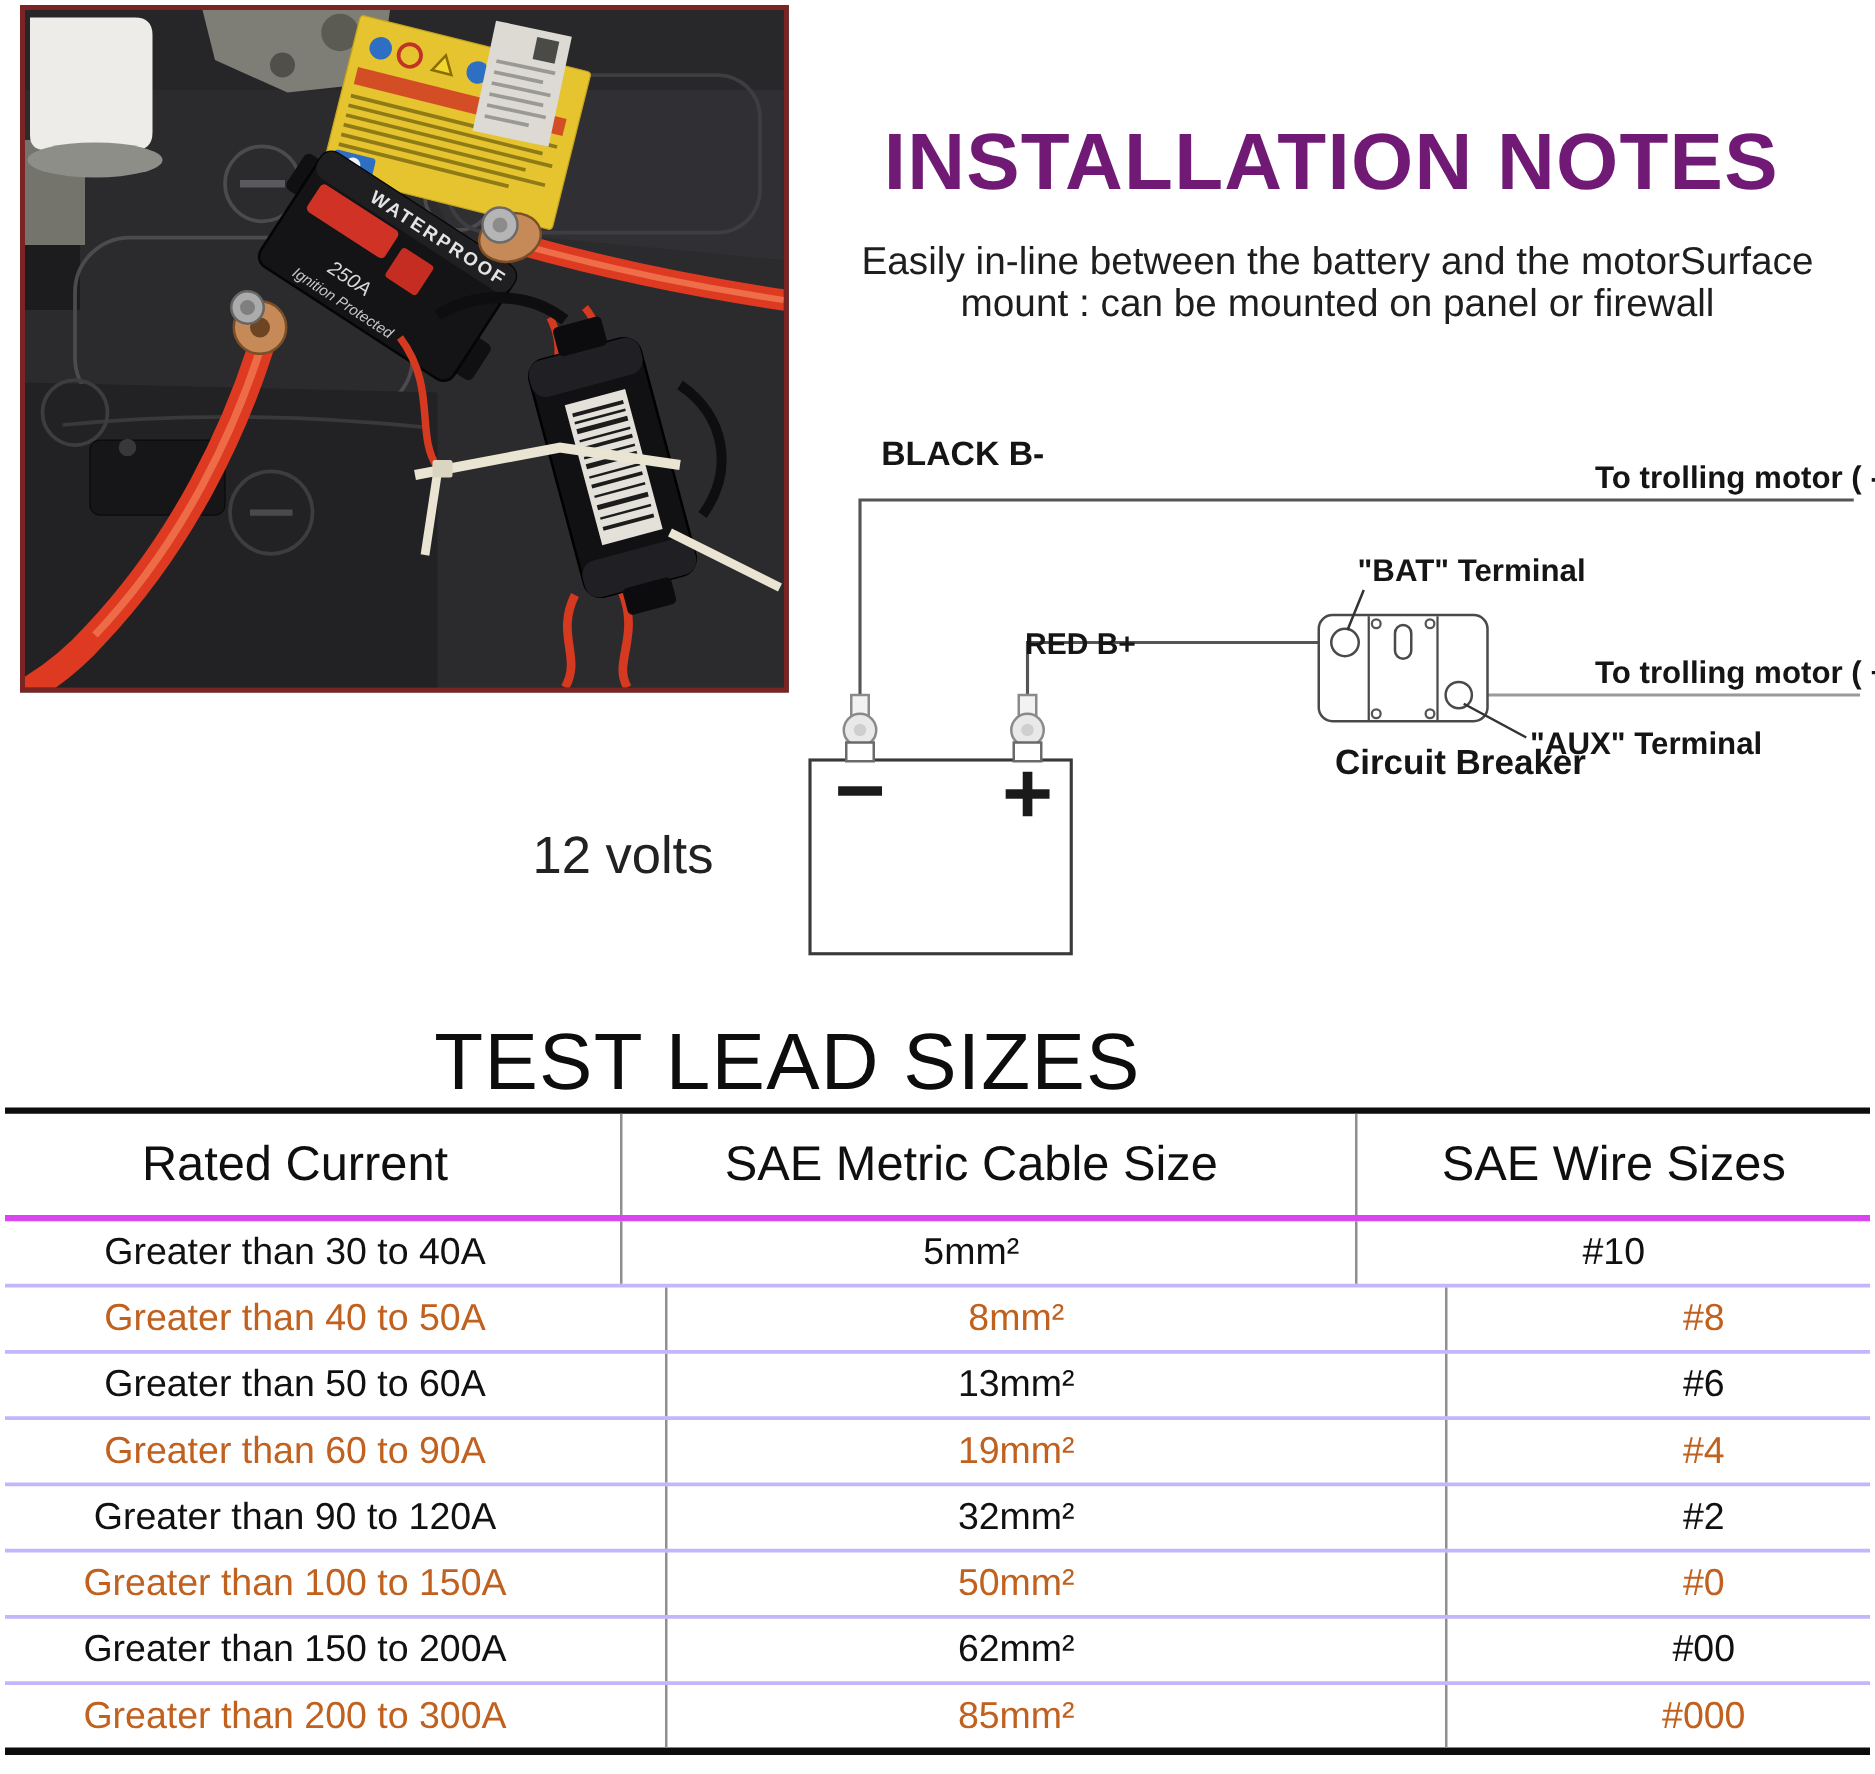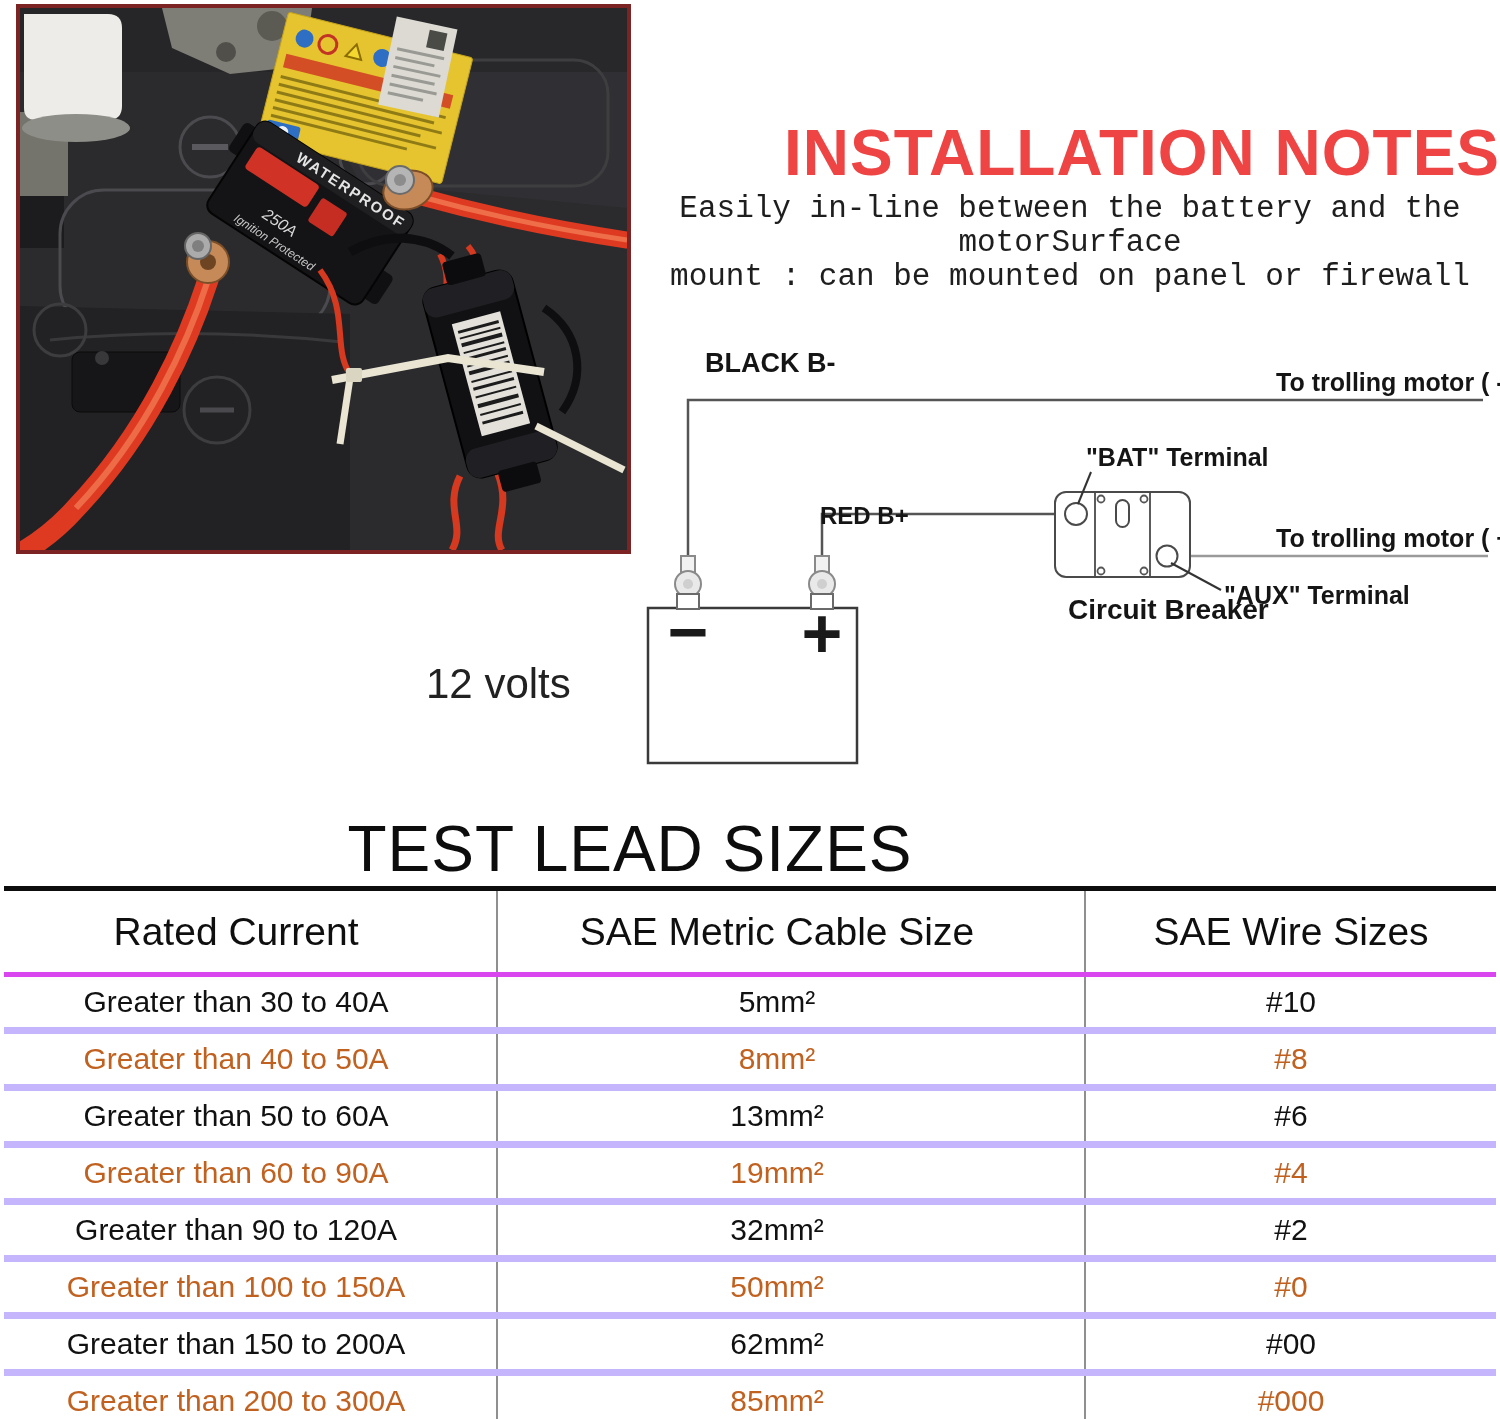--- a/index.html
+++ b/index.html
@@ -6,45 +6,45 @@
   #page{position:relative;width:1500px;height:1419px;background:#fff;overflow:hidden;
         font-family:"Liberation Sans","DejaVu Sans",sans-serif;color:#111;}
   .abs{position:absolute;white-space:nowrap;}
 
   
   #photo{position:absolute;left:16px;top:4px;width:607px;height:542px;
          border:4px solid #7b2423;background:#2b2b2d;}
   #photo svg{display:block;}
 
   
-  #install-title{left:630px;top:92px;width:870px;text-align:right;
-    font-size:64px;font-weight:bold;letter-spacing:1px;color:#ef4444;margin-top:24px;}
+  #install-title{left:630px;top:92px;width:870px;text-align:center;
+    font-size:64px;font-weight:bold;letter-spacing:1px;color:#701a75;}
   #install-sub{left:640px;top:192px;width:860px;text-align:center;
-    font-size:31px;line-height:34px;color:#1e1e1e;white-space:normal;font-family:Liberation Mono, monospace;}
+    font-size:31px;line-height:34px;color:#1e1e1e;white-space:normal;}
 
   
   .dlabel{font-weight:bold;color:#151515;}
   #lbl-black-wire{left:705px;top:348px;font-size:27px;}
   #lbl-trolling-neg{left:1276px;top:368px;font-size:25px;}
   #lbl-red-wire{left:820px;top:502px;font-size:24px;}
   #lbl-bat{left:1086px;top:443px;font-size:25px;}
   #lbl-trolling-pos{left:1276px;top:524px;font-size:25px;}
   #lbl-aux{left:1224px;top:581px;font-size:25px;}
   #lbl-breaker{left:1068px;top:594px;font-size:28px;}
   #lbl-volts{left:426px;top:660px;font-size:42px;font-weight:400;color:#222;}
 
   
   #table-title{left:0;top:812px;width:1260px;text-align:center;
     font-size:64px;font-weight:400;letter-spacing:1px;color:#0d0d0d;}
   .lead-table{position:absolute;left:4px;top:886px;width:1492px;
     border-top:5px solid #0d0d0d;border-bottom:6px solid #0d0d0d;}
   .lt-header,.lt-row{display:grid;grid-template-columns:464px 588px 440px;}
   .lt-header{height:81px;border-bottom:5px solid #d946ef;font-size:39px;color:#0f0f0f;}
   .lt-row{height:50px;font-size:30px;color:#111;}
-  .lt-row + .lt-row{border-top:7px solid #c4b5fd;}
+  .lt-row + .lt-row{border-top:3px solid #c4b5fd;gap:36px;}
   .lt-row.accent{color:#c1611f;}
   .lt-cell{display:flex;align-items:center;justify-content:center;height:100%;}
   .lt-cell + .lt-cell{border-left:2px solid #8f8f8f;margin-left:28px;}
 </style>
 </head>
 <body>
 
 <div id="page">
 
   <div id="photo">

